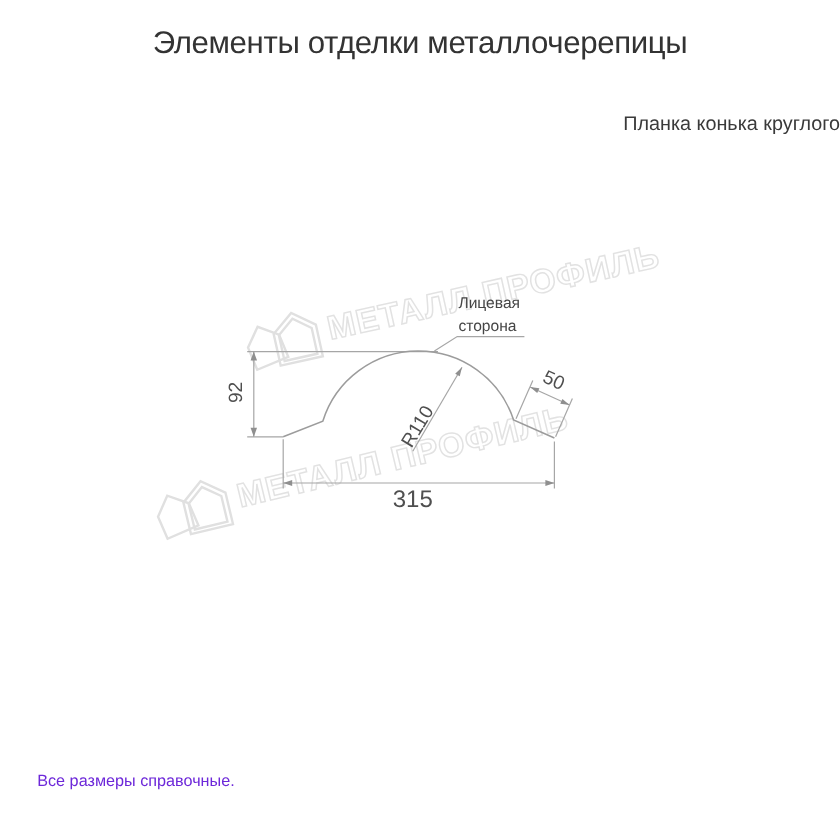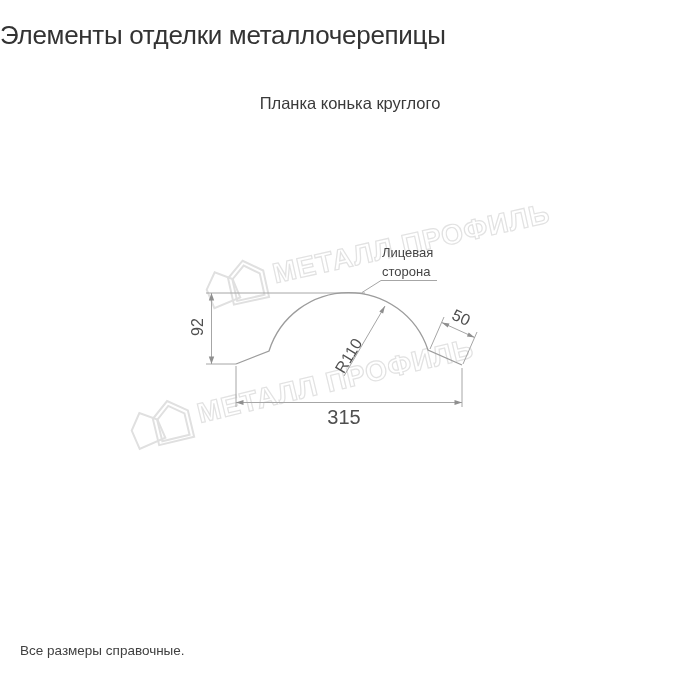--- a/index.html
+++ b/index.html
@@ -5,30 +5,30 @@
   html, body { margin:0; padding:0; }
   body {
     width:700px; height:700px; position:relative; overflow:hidden;
     background:#ffffff;
     font-family:"Liberation Sans", sans-serif;
   }
   .abs { position:absolute; }
 
   
   .title {
-    top:20px; left:0; width:700px; text-align:left;
+    top:20px; left:0; width:700px; text-align:center;
     font-size:26px; letter-spacing:-0.3px; color:#333333; z-index:4;
   }
   .subtitle {
-    top:93px; left:0; width:700px; text-align:center;
+    top:93px; left:0; width:700px; text-align:right;
     font-size:16.5px; line-height:21px; color:#3a3a3a; z-index:4;
   }
   .footer {
-    left:20px; top:641px; font-size:13.5px; line-height:19px;
-    color:#404040; z-index:4;
+    left:31px; top:641px; font-size:13.5px; line-height:19px;
+    color:#6d28d9; z-index:4;
   }
 
   
   .watermark {
     display:flex; align-items:center; gap:6px; height:46px;
     transform-origin:0 50%; z-index:1; pointer-events:none;
   }
   #wm-upper { left:203px; top:267px; transform:rotate(-12.5deg); }
   #wm-lower { left:128px; top:408px; transform:rotate(-13.5deg); }
   .wm-text {

